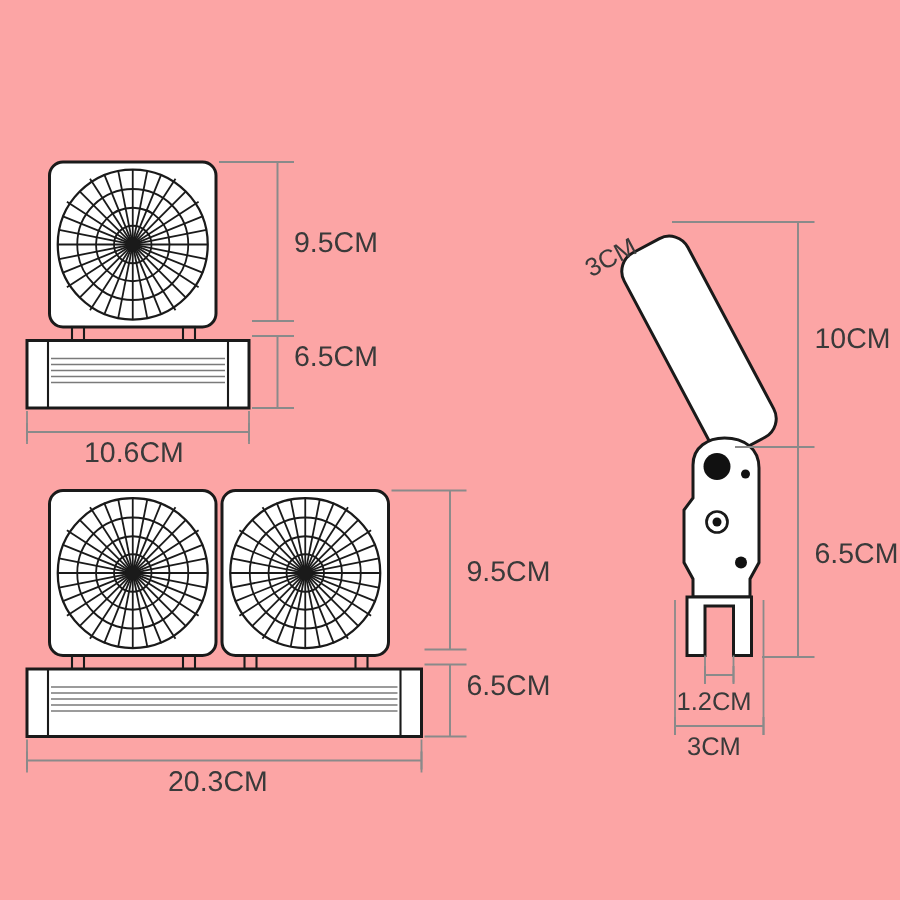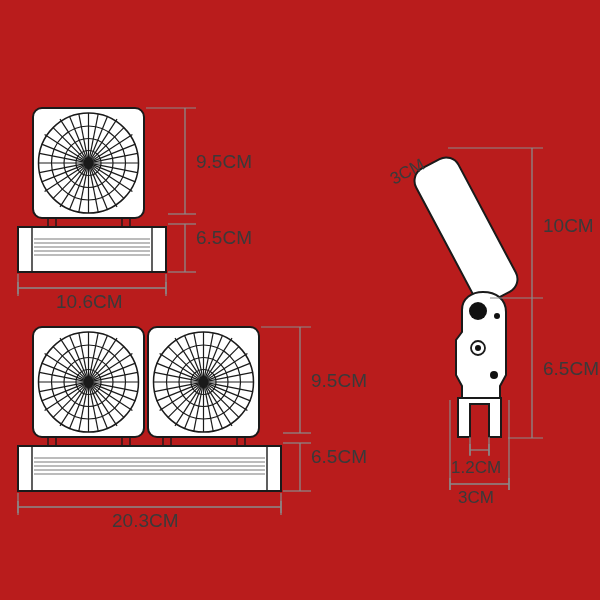--- a/index.html
+++ b/index.html
@@ -4,21 +4,21 @@
 <style>
   html, body {
     margin: 0;
     padding: 0;
     background: #ffffff;
   }
   #canvas {
     position: relative;
     width: 600px;
     height: 600px;
-    background: #b91c1c;
+    background: #fca5a5;
     overflow: hidden;
     font-family: "Liberation Sans", sans-serif;
   }
   #canvas svg {
     display: block;
     width: 600px;
     height: 600px;
   }
   .dim-text {
     font-family: "Liberation Sans", sans-serif;

